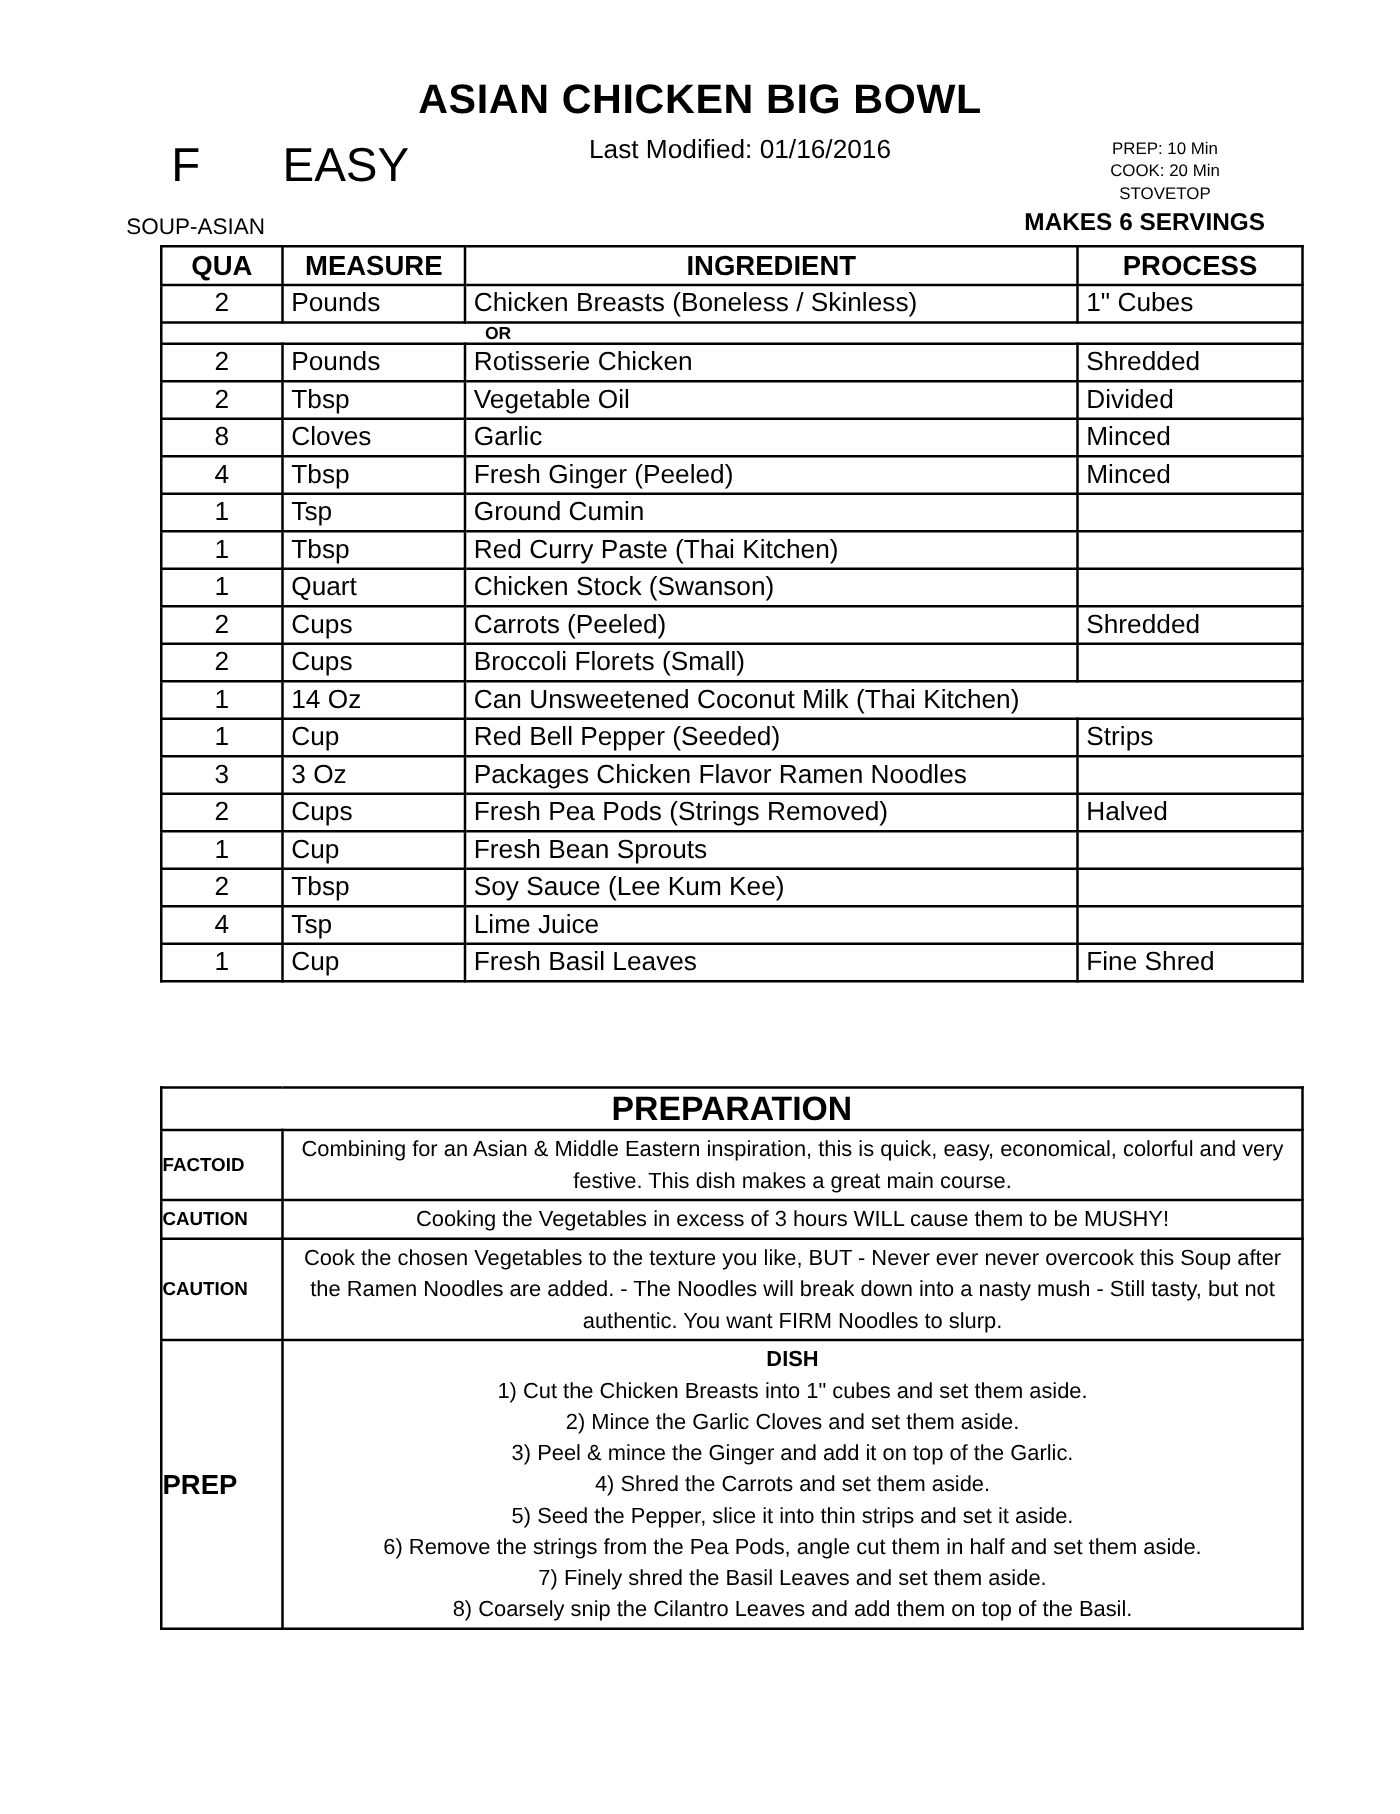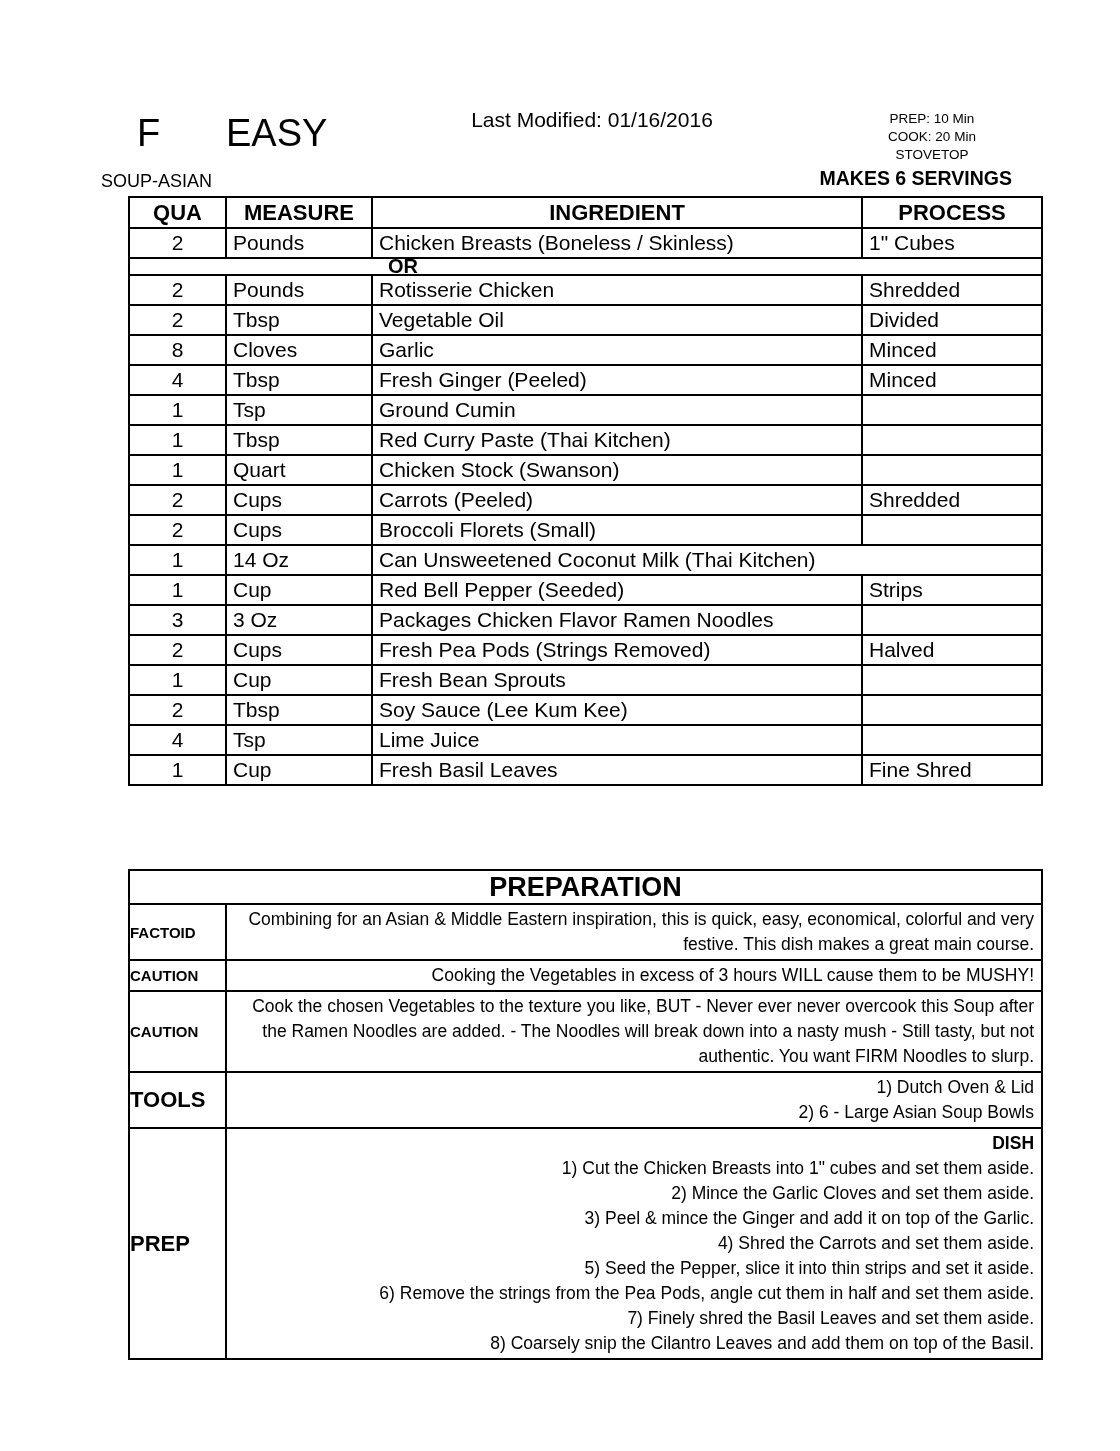--- a/index.html
+++ b/index.html
@@ -40,44 +40,45 @@
   .ingredients th {
     font-size:22px; font-weight:bold; height:31px; text-align:center;
     white-space:nowrap;
   }
   .ingredients td {
     font-size:21px; height:30px; padding:0 6px; white-space:nowrap;
     text-align:left; vertical-align:middle;
   }
   .ingredients td.qua { text-align:center; padding:0; }
   .or-row td {
-    height:15px; font-size:20px; font-weight:bold;
+    height:15px; font-size:14px; font-weight:bold;
     padding:0 0 0 258px; line-height:15px;
   }
 
   
   .preptable {
     position:absolute; left:100px; top:869px; width:913px;
   }
   .preptable td { border:2px solid #000; vertical-align:middle; }
   .prep-title {
     font-size:27px; font-weight:bold; text-align:center; height:34px;
   }
   .lbl { text-align:left; font-weight:bold; }
   .lbl.sm { font-size:15px; }
   .lbl.lg { font-size:22px; }
-  .body { font-size:17.5px; line-height:25px; padding:2px 7px; text-align:right; }
+  .body { font-size:17.5px; line-height:25px; padding:2px 7px; text-align:center; }
   .body .dish { font-weight:bold; }
   .body div { line-height:25px; }
 </style>
 </head>
 <body>
 
 <div class="page">
 
+  <div class="title">ASIAN CHICKEN BIG BOWL</div>
   <div class="modified">Last Modified: 01/16/2016</div>
 
   <div class="meta">
     <div>PREP: 10 Min</div>
     <div>COOK: 20 Min</div>
     <div>STOVETOP</div>
   </div>
 
   <div class="grade">F</div>
   <div class="difficulty">EASY</div>
@@ -226,27 +227,20 @@
         <td class="lbl sm">FACTOID</td>
         <td class="body">Combining for an Asian &amp; Middle Eastern inspiration, this is quick, easy, economical, colorful and very festive. This dish makes a great main course.</td>
       </tr>
       <tr>
         <td class="lbl sm">CAUTION</td>
         <td class="body">Cooking the Vegetables in excess of 3 hours WILL cause them to be MUSHY!</td>
       </tr>
       <tr>
         <td class="lbl sm">CAUTION</td>
         <td class="body">Cook the chosen Vegetables to the texture you like, BUT - Never ever never overcook this Soup after the Ramen Noodles are added. - The Noodles will break down into a nasty mush - Still tasty, but not authentic. You want FIRM Noodles to slurp.</td>
-      </tr>
-      <tr>
-        <td class="lbl lg">TOOLS</td>
-        <td class="body">
-          <div>1) Dutch Oven &amp; Lid</div>
-          <div>2) 6 - Large Asian Soup Bowls</div>
-        </td>
       </tr>
       <tr>
         <td class="lbl lg">PREP</td>
         <td class="body">
           <div class="dish">DISH</div>
           <div>1) Cut the Chicken Breasts into 1" cubes and set them aside.</div>
           <div>2) Mince the Garlic Cloves and set them aside.</div>
           <div>3) Peel &amp; mince the Ginger and add it on top of the Garlic.</div>
           <div>4) Shred the Carrots and set them aside.</div>
           <div>5) Seed the Pepper, slice it into thin strips and set it aside.</div>

